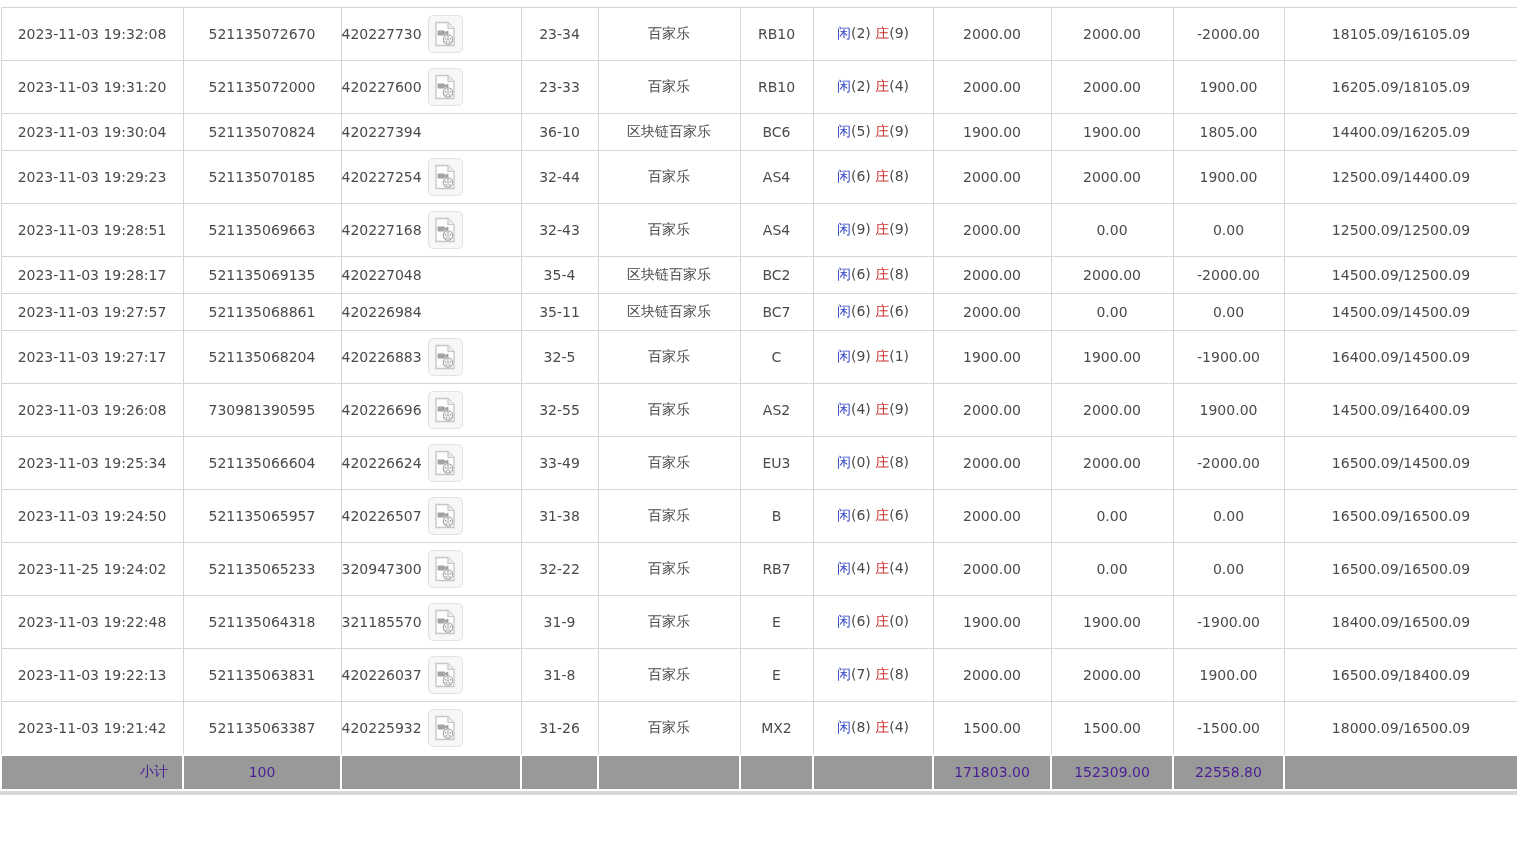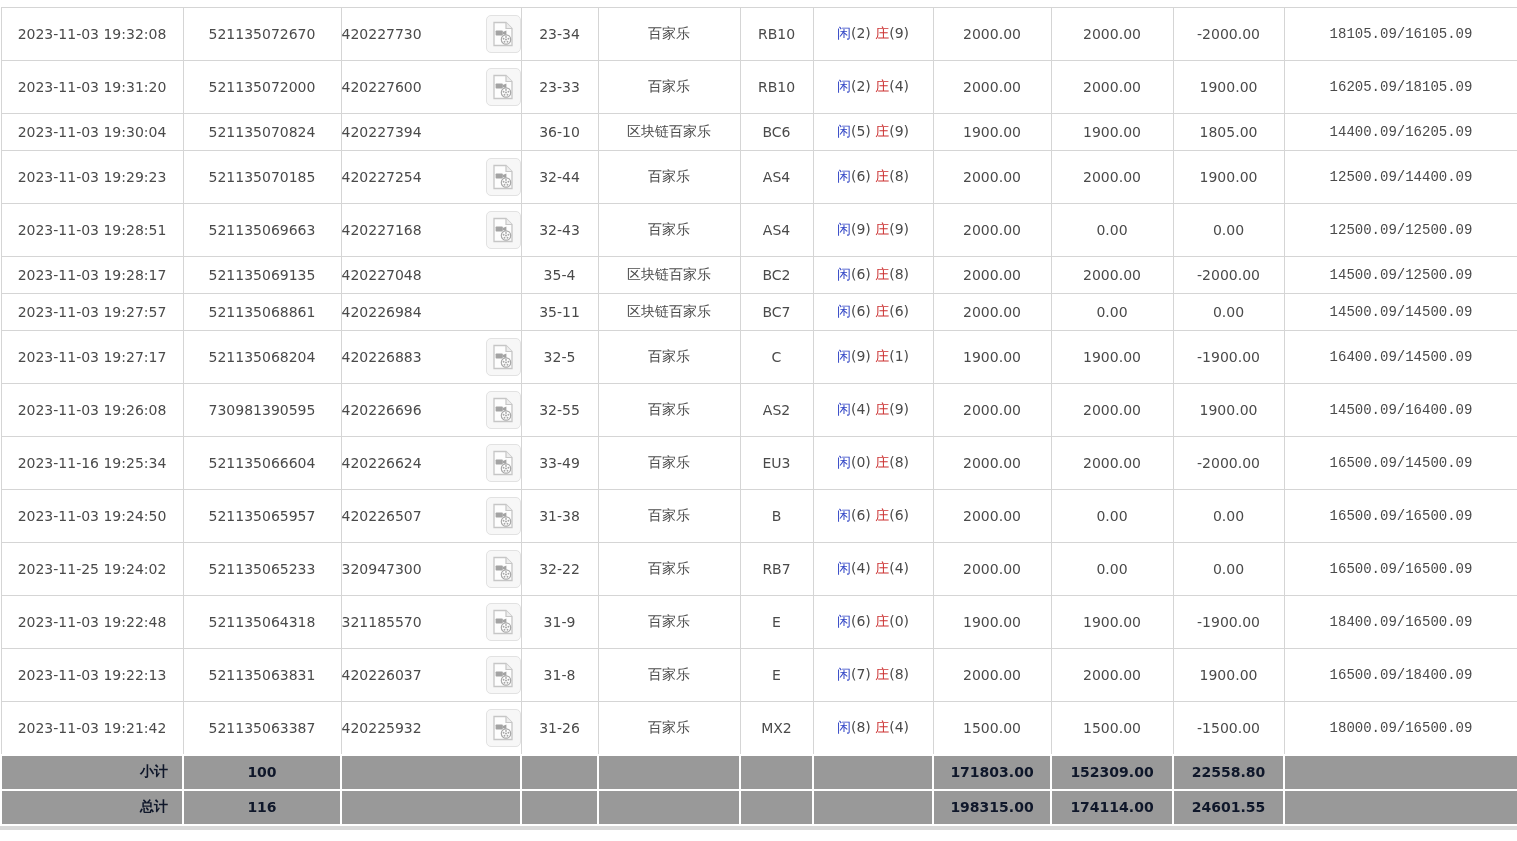--- a/index.html
+++ b/index.html
@@ -26,47 +26,47 @@
     vertical-align: middle;
     font-size: 14px;
     color: #4a4a4a;
     padding: 0;
     overflow: hidden;
     white-space: nowrap;
   }
   tr.row { height: 53px; background: #ffffff; }
   tr.row.short { height: 37px; }
   td.time-cell { text-align: left; padding-left: 13px; }
-  td.balance-cell { text-align: right; padding-right: 12px; font-family: Liberation Mono, monospace; }
+  td.balance-cell { text-align: right; padding-right: 12px; }
   td.bet-amount-cell { color: #3a6fd8; }
   .neg { color: #e02626; }
   .player-label { color: #3347c6; }
   .banker-label { color: #cc3333; }
   .round-wrap {
     display: flex;
     align-items: center;
-    justify-content: space-between;
+    justify-content: flex-start;
     gap: 6px;
   }
   .video-btn {
     width: 35px;
     height: 38px;
     border: 1px solid #e2e2e2;
     background: #f7f7f7;
     border-radius: 5px;
     display: inline-flex;
     align-items: center;
     justify-content: center;
     padding: 0;
     cursor: pointer;
   }
   tr.summary-row td {
     background: #999999;
-    color: #0f172a;
-    font-weight: bold;
+    color: #4c1d95;
+    font-weight: normal;
     border: 2px solid #ffffff;
     height: 33px;
     font-size: 14px;
   }
   tr.summary-row td.summary-label-cell {
     text-align: right;
     padding-right: 14px;
   }
   .bottom-strip {
     height: 4px;
@@ -329,21 +329,21 @@
           <td>32-55</td>
           <td>百家乐</td>
           <td>AS2</td>
           <td><span class="player-label">闲</span><span>(4) </span><span class="banker-label">庄</span><span>(9)</span></td>
           <td class="bet-amount-cell">2000.00</td>
           <td>2000.00</td>
           <td>1900.00</td>
           <td class="balance-cell">14500.09/16400.09</td>
         </tr>
         <tr class="row">
-          <td class="time-cell">2023-11-16 19:25:34</td>
+          <td class="time-cell">2023-11-03 19:25:34</td>
           <td>521135066604</td>
           <td>
             <div class="round-wrap">
               <span>420226624</span>
               <button class="video-btn">
                 <svg width="22" height="26" viewBox="0 0 22 26">
                   <path d="M2 1.5 h12 l6 6 v17 H2 Z" fill="#fdfdfd" stroke="#c6c6c6" stroke-width="1.3"></path>
                   <path d="M14 1.5 v6 h6" fill="#ededed" stroke="#c6c6c6" stroke-width="1.2"></path>
                   <rect x="3.6" y="9.5" width="7.2" height="5" rx="0.8" fill="#a3a3a3"></rect>
                   <path d="M10.8 11 l3.6 -1.6 v5.2 l-3.6 -1.6 Z" fill="#a3a3a3"></path>
@@ -535,29 +535,16 @@
           <td></td>
           <td></td>
           <td></td>
           <td></td>
           <td></td>
           <td>171803.00</td>
           <td>152309.00</td>
           <td>22558.80</td>
           <td></td>
         </tr>
-        <tr class="summary-row">
-          <td class="summary-label-cell">总计</td>
-          <td>116</td>
-          <td></td>
-          <td></td>
-          <td></td>
-          <td></td>
-          <td></td>
-          <td>198315.00</td>
-          <td>174114.00</td>
-          <td>24601.55</td>
-          <td></td>
-        </tr>
       </tbody>
   </table>
   <div class="bottom-strip"></div>
 </div>
 
 </body></html>

